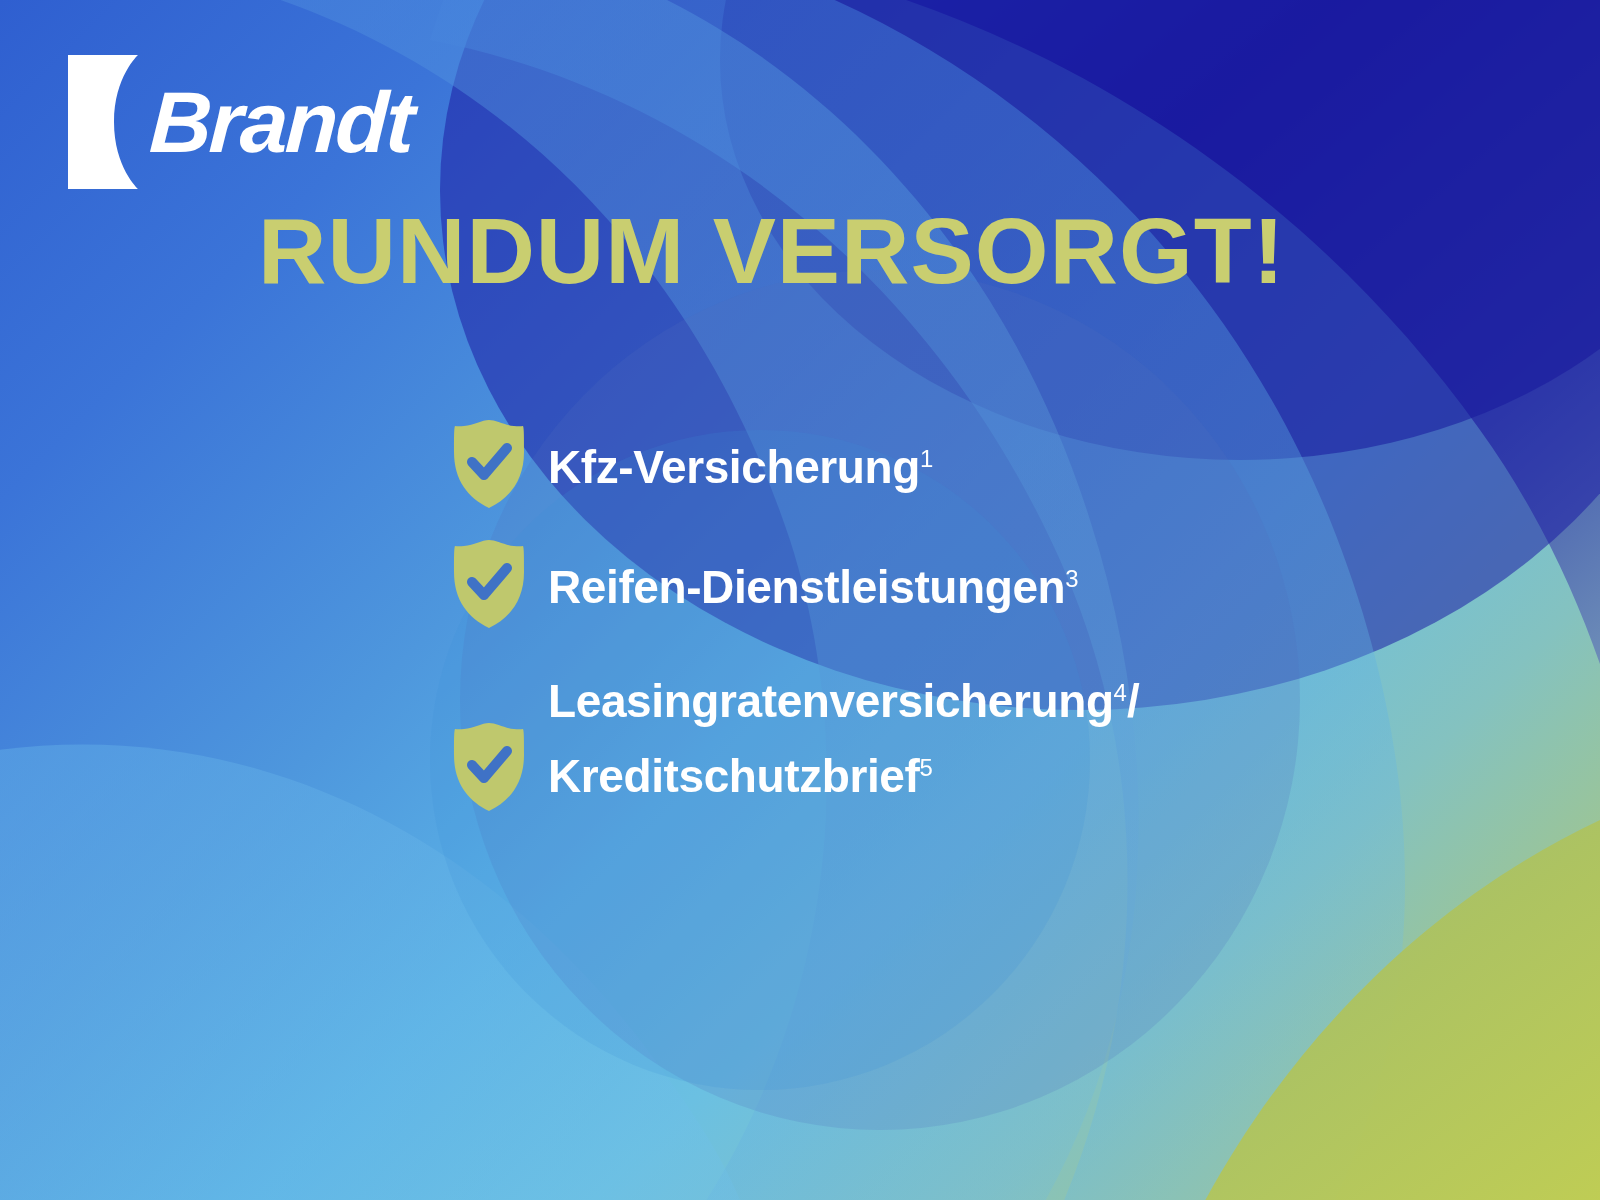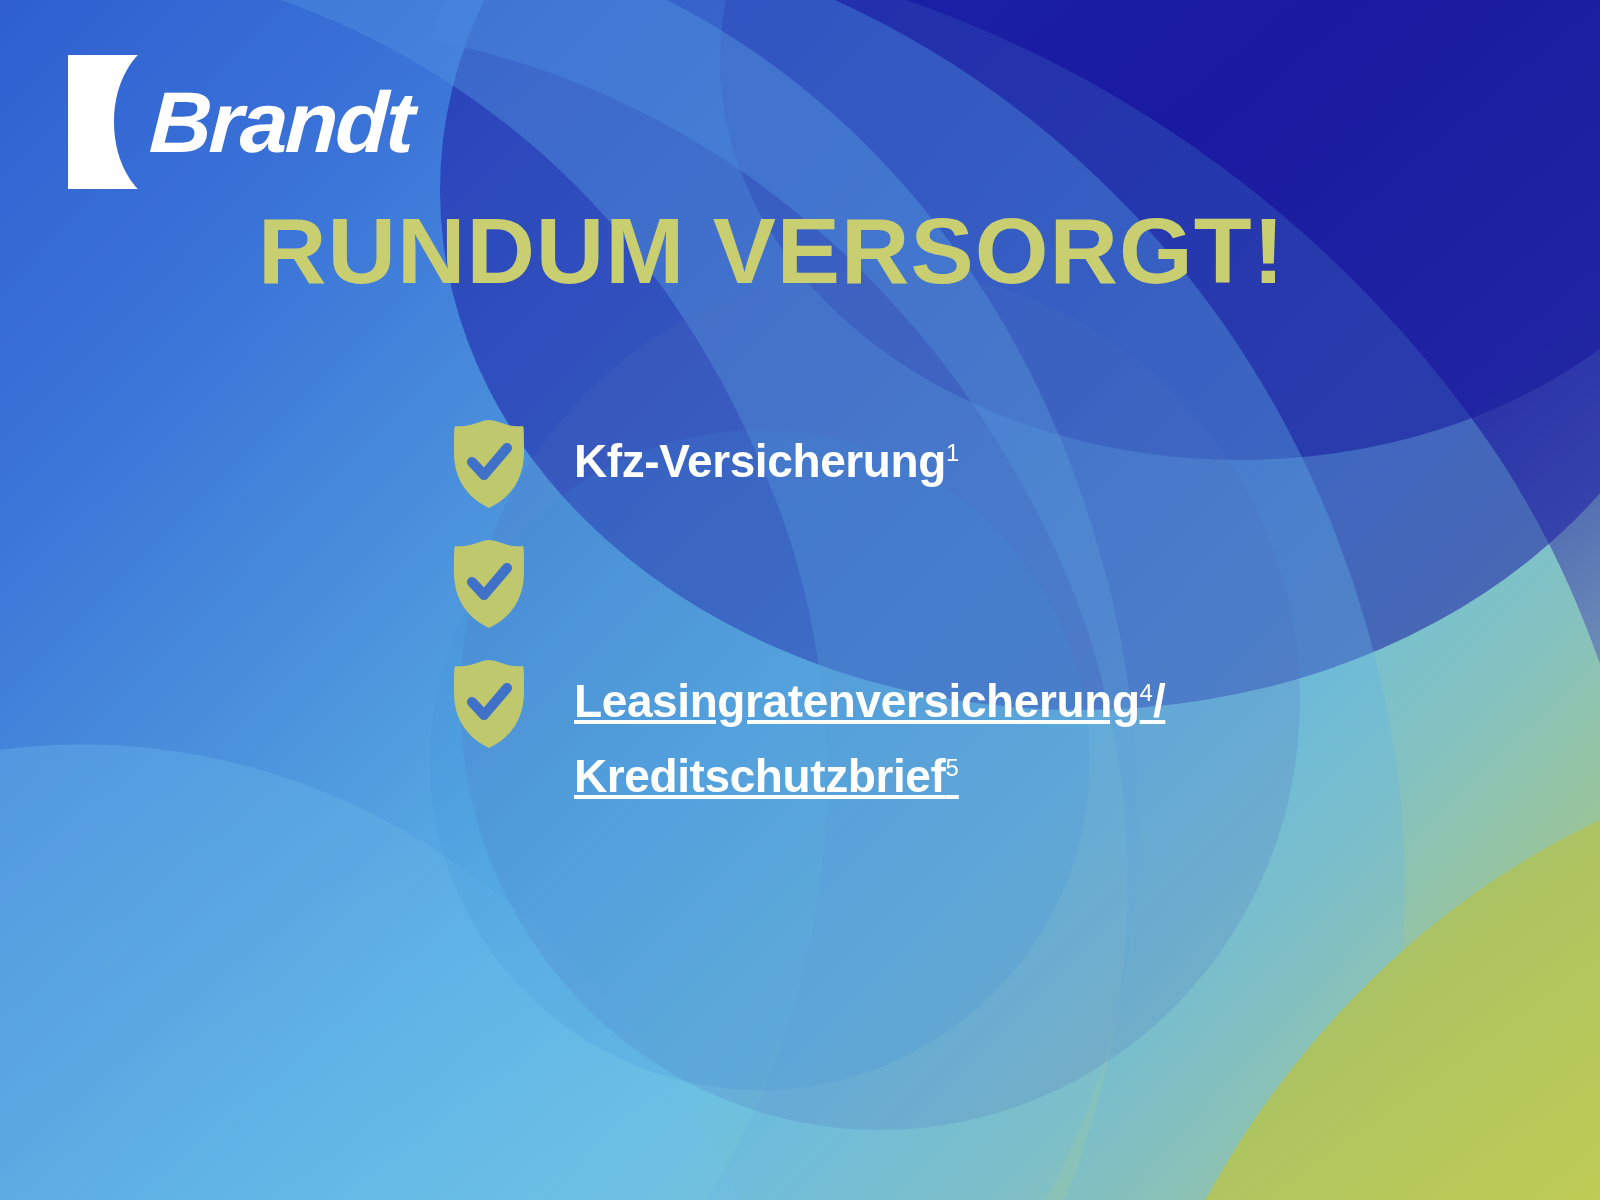--- a/index.html
+++ b/index.html
@@ -88,23 +88,22 @@
   
   .features {
     position: absolute;
     left: 452px;
     top: 418px;
     width: 1010px;
   }
   .feature {
     position: relative;
     display: flex;
-    align-items: flex-start;
+    align-items: flex-end;
     margin-bottom: 28px;
-    gap: 26px;
   }
   .feature:last-child { margin-bottom: 0; }
 
   .shield {
     flex: 0 0 auto;
     width: 74px;
     height: 92px;
     margin-right: 22px;
   }
   .shield svg { display:block; width:74px; height:92px; }
@@ -115,21 +114,20 @@
     font-weight: 700;
     font-size: 46px;
     line-height: 86px;
     letter-spacing: -0.4px;
     white-space: nowrap;
   }
   .feature-text.two-line {
     line-height: 1.62;
     white-space: normal;
     margin-top: 6px;
-    text-decoration: underline;
   }
   .feature-text sup {
     font-size: 0.52em;
     font-weight: 400;
     vertical-align: super;
     line-height: 0;
     letter-spacing: 0;
   }
   .slash { font-weight: 700; }
 </style>
@@ -220,20 +218,23 @@
     </div>
 
 
     <div class="feature">
       <span class="shield">
         <svg viewBox="0 0 74 92" aria-hidden="true">
           <path d="M37 2 C30 2 22 7 12 8 C8.5 8.4 5 8.4 3 8 C2 10 2 18 2 34 C2 62 16 80 37 90 C58 80 72 62 72 34 C72 18 72 10 71 8 C69 8.4 65.5 8.4 62 8 C52 7 44 2 37 2 Z" fill="#bfc86d"></path>
           <path d="M20 44 L32 57 L55 30" fill="none" stroke="#3f72c6" stroke-width="10" stroke-linecap="round" stroke-linejoin="round"></path>
         </svg>
       </span>
+      <span class="feature-text">
+        <span>Reifen-Dienstleistungen</span><sup>3</sup>
+      </span>
     </div>
 
     <div class="feature">
       <span class="shield">
         <svg viewBox="0 0 74 92" aria-hidden="true">
           <path d="M37 2 C30 2 22 7 12 8 C8.5 8.4 5 8.4 3 8 C2 10 2 18 2 34 C2 62 16 80 37 90 C58 80 72 62 72 34 C72 18 72 10 71 8 C69 8.4 65.5 8.4 62 8 C52 7 44 2 37 2 Z" fill="#bfc86d"></path>
           <path d="M20 44 L32 57 L55 30" fill="none" stroke="#3f72c6" stroke-width="10" stroke-linecap="round" stroke-linejoin="round"></path>
         </svg>
       </span>
       <span class="feature-text two-line">

